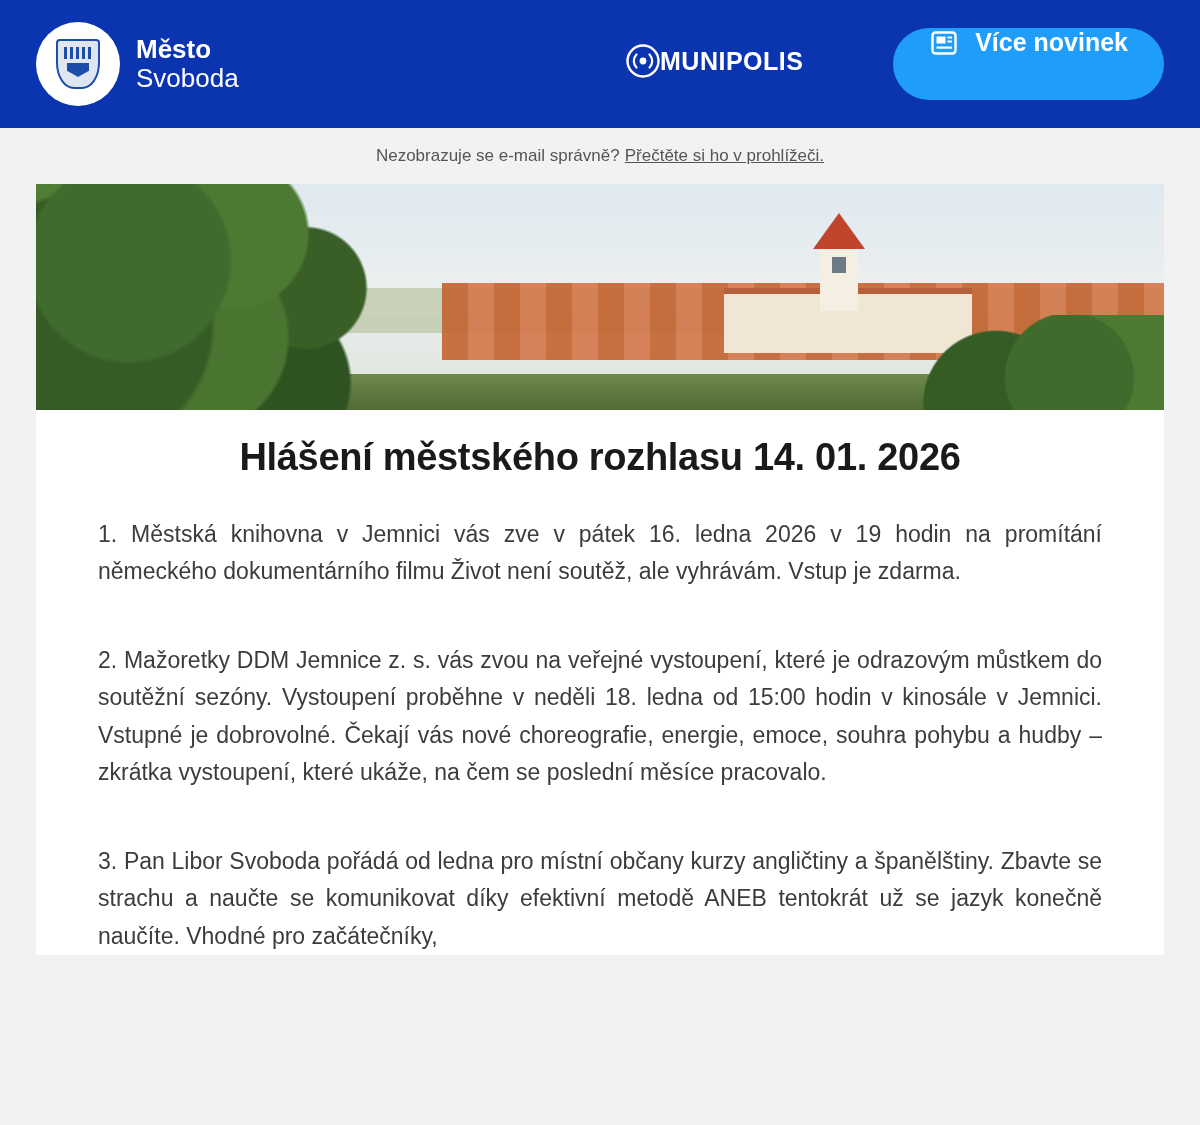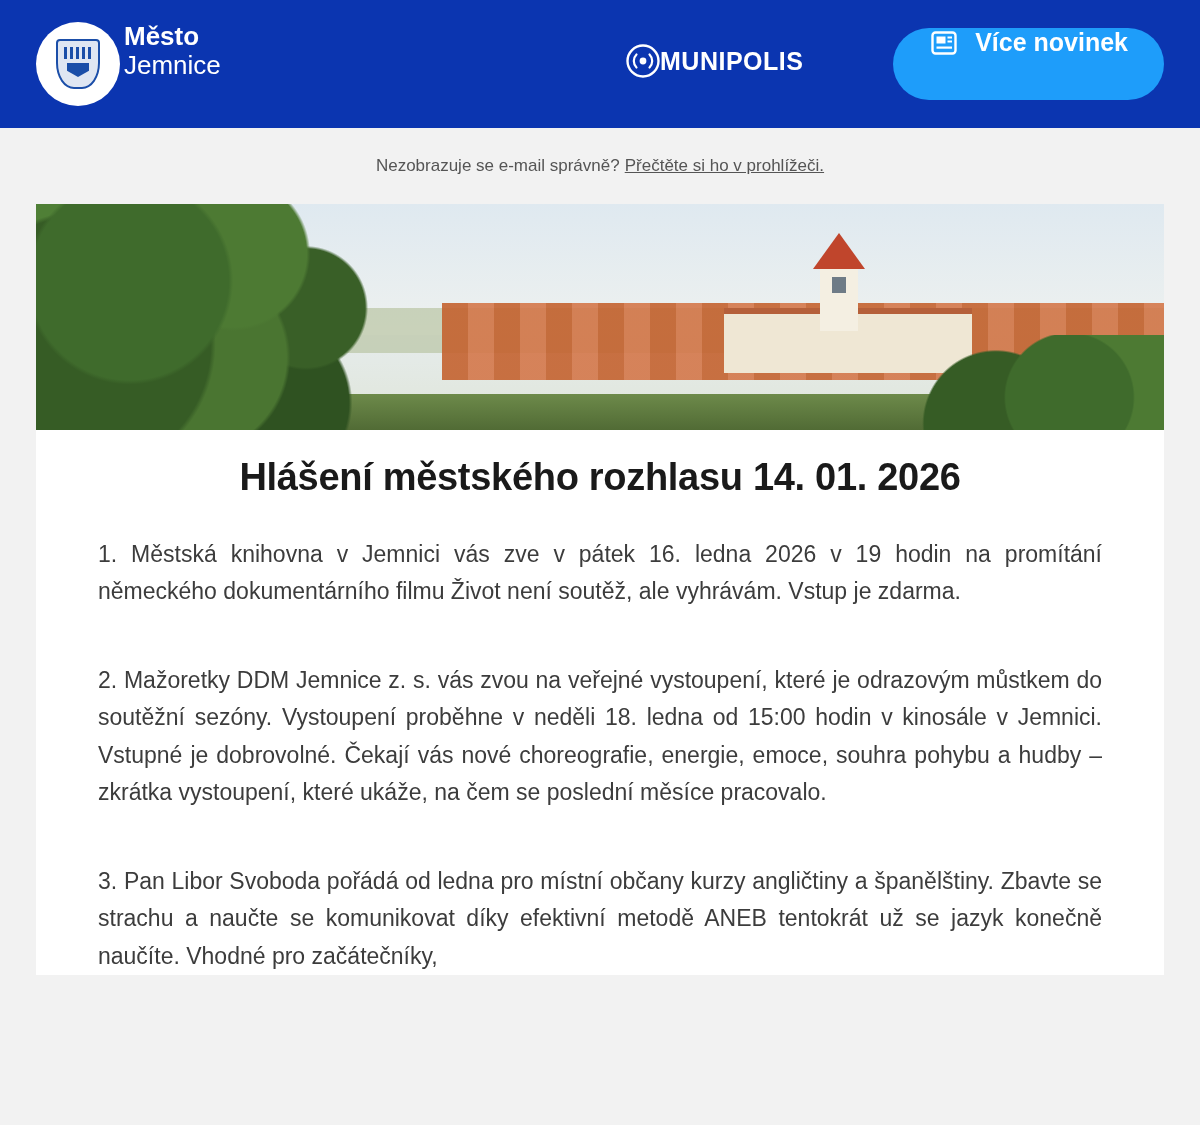--- a/index.html
+++ b/index.html
@@ -19,21 +19,22 @@
     background: #0b35b0;
     height: 128px;
     display: flex;
     align-items: center;
     padding: 0 36px;
     box-sizing: border-box;
     position: relative;
   }
   .brand {
     display: flex;
-    gap: 4px;
+    align-items: center;
+    gap: 16px;
   }
   .crest {
     width: 84px;
     height: 84px;
     border-radius: 50%;
     background: #ffffff;
     display: flex;
     align-items: center;
     justify-content: center;
     flex: none;
@@ -117,21 +118,21 @@
     flex: none;
   }
   .more-btn .more-label {
     font-size: 25px;
     font-weight: bold;
     white-space: nowrap;
   }
 
   
   .preheader {
-    height: 76px;
+    height: 56px;
     display: flex;
     align-items: center;
     justify-content: center;
     font-size: 17px;
     color: #555555;
     background: #f2f2f2;
   }
   .preheader a {
     color: #555555;
     text-decoration: underline;
@@ -241,21 +242,21 @@
 <body>
 
 <div class="header">
 
   <div class="brand">
     <div class="crest">
       <div class="crest-shield"></div>
     </div>
     <div class="brand-text">
       <div class="brand-line1">Město</div>
-      <div class="brand-line2">Jemnice</div>
+      <div class="brand-line2">Svoboda</div>
     </div>
   </div>
 
   <div class="munipolis">
     <svg class="muni-icon" viewBox="0 0 34 34">
       <circle cx="17" cy="17" r="15.5" fill="none" stroke="#ffffff" stroke-width="2.4"></circle>
       <circle cx="17" cy="17" r="3.4" fill="#ffffff"></circle>
       <path d="M10.5 10.5a9.2 9.2 0 0 0 0 13 M23.5 10.5a9.2 9.2 0 0 1 0 13" fill="none" stroke="#ffffff" stroke-width="2.2" stroke-linecap="round"></path>
     </svg>
     <span class="muni-word">MUNIPOLIS</span>

